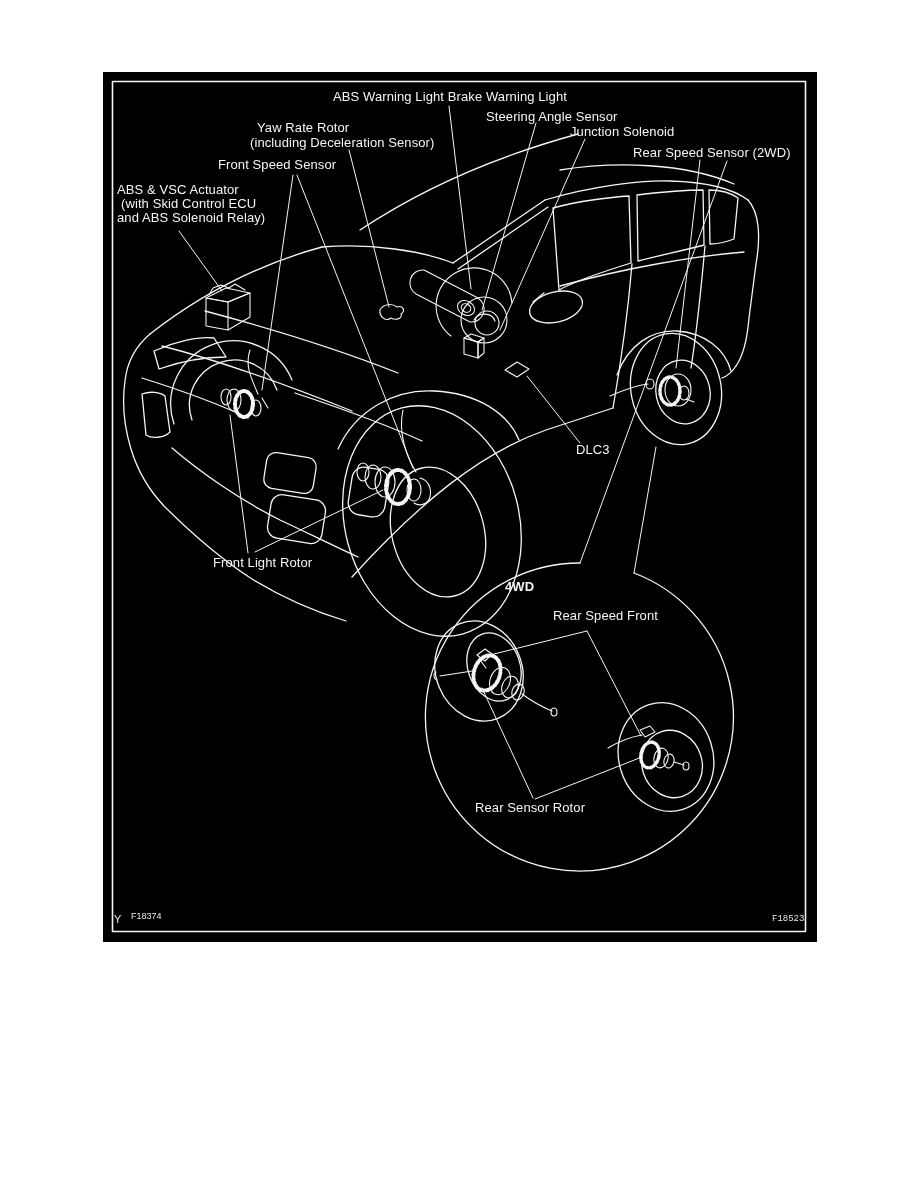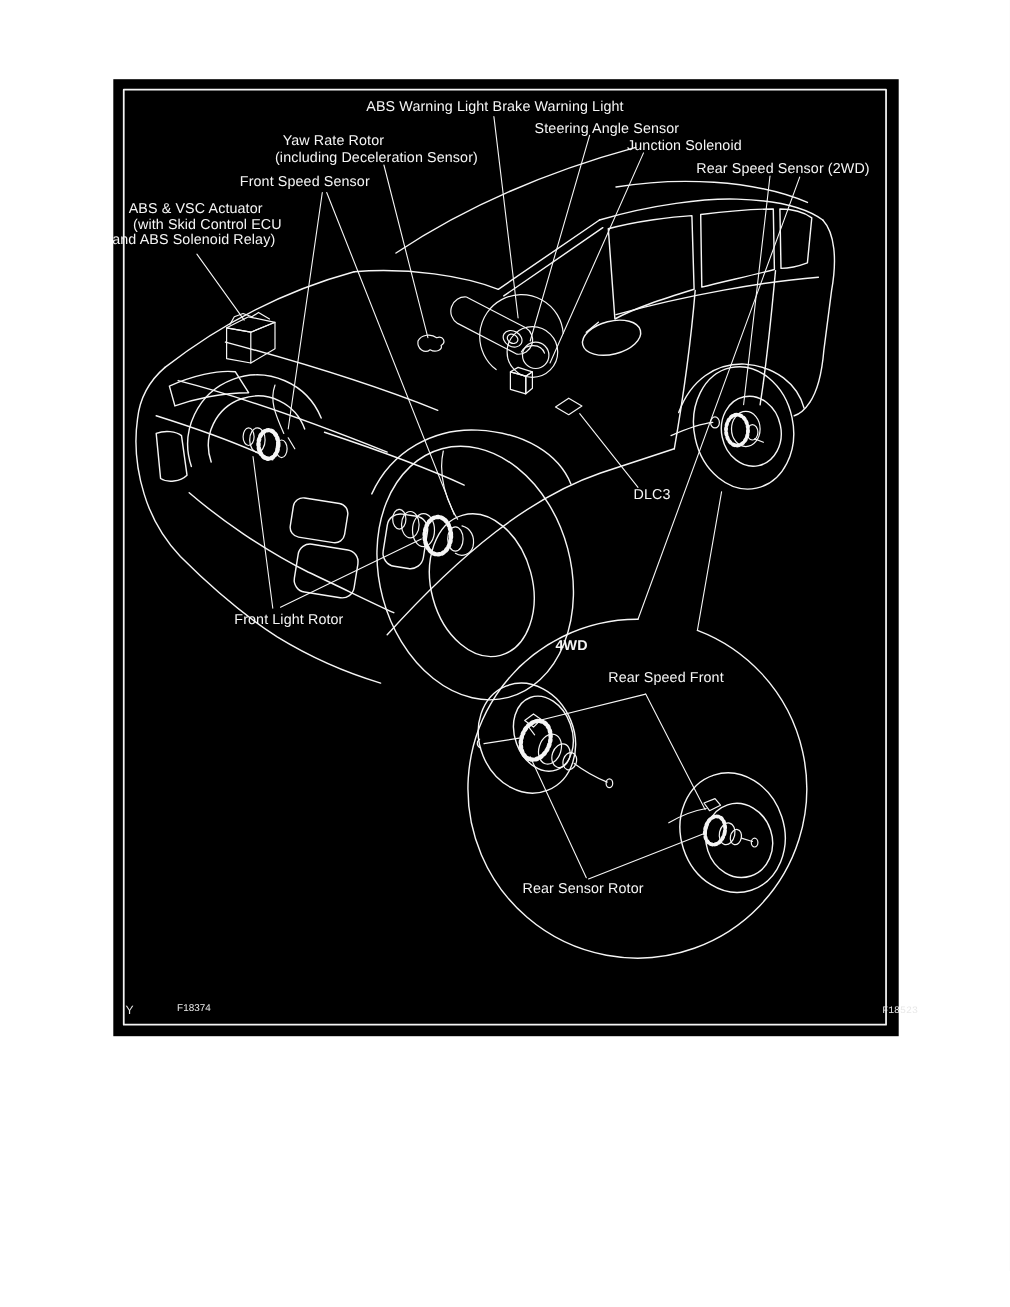--- a/index.html
+++ b/index.html
@@ -2,21 +2,21 @@
 <html><head>
 <meta charset="utf-8">
 <style>
   html,body{margin:0;padding:0;background:#ffffff;}
   .page{position:relative;width:918px;height:1188px;background:#ffffff;overflow:hidden;
         font-family:"Liberation Sans","DejaVu Sans",sans-serif;}
   .art{position:absolute;left:0;top:0;width:918px;height:1188px;}
   .lbl{position:absolute;color:#f5f5f5;font-size:13px;line-height:14px;white-space:nowrap;
        letter-spacing:0.1px;}
   .lbl.bold{font-weight:bold;}
-  .code{position:absolute;color:#e8e8e8;font-size:9px;white-space:nowrap;margin-left:30px;}
+  .code{position:absolute;color:#e8e8e8;font-size:9px;white-space:nowrap;}
   .mark{position:absolute;color:#e8e8e8;font-size:11px;white-space:nowrap;}
 </style>
 </head>
 <body>
 
 <div class="page">
 
   <svg class="art" viewBox="0 0 918 1188" fill="none" stroke="#f5f5f5" stroke-width="1.3" stroke-linecap="round" stroke-linejoin="round">
 
     <rect x="103" y="72" width="714" height="870" fill="#000000" stroke="none"></rect>
@@ -187,21 +187,21 @@
 
   <div class="lbl" style="left:286px;top:90px;margin-left:47px;">ABS Warning Light Brake Warning Light</div>
   <div class="lbl" style="left:257px;top:121px;">Yaw Rate Rotor</div>
   <div class="lbl" style="left:250px;top:136px;">(including Deceleration Sensor)</div>
   <div class="lbl" style="left:486px;top:110px;">Steering Angle Sensor</div>
   <div class="lbl" style="left:570px;top:125px;">Junction Solenoid</div>
   <div class="lbl" style="left:633px;top:146px;">Rear Speed Sensor (2WD)</div>
   <div class="lbl" style="left:218px;top:158px;">Front Speed Sensor</div>
   <div class="lbl" style="left:117px;top:183px;">ABS &amp; VSC Actuator</div>
   <div class="lbl" style="left:121px;top:197px;">(with Skid Control ECU</div>
-  <div class="lbl" style="left:102px;top:211px;">and ABS Solenoid Relay)</div>
+  <div class="lbl" style="left:117px;top:211px;">and ABS Solenoid Relay)</div>
   <div class="lbl" style="left:576px;top:443px;text-align:center;">DLC3</div>
   <div class="lbl" style="left:213px;top:556px;">Front Light Rotor</div>
   <div class="lbl bold" style="left:505px;top:580px;">4WD</div>
   <div class="lbl" style="left:553px;top:609px;">Rear Speed Front</div>
   <div class="lbl" style="left:475px;top:801px;">Rear Sensor Rotor</div>
 
   <div class="mark" style="left:114px;top:913px;">Y</div>
   <div class="code" style="left:131px;top:911px;">F18374</div>
   <div class="code" style="left:772px;top:914px;font-family:Liberation Mono, monospace;">F18523</div>
 

